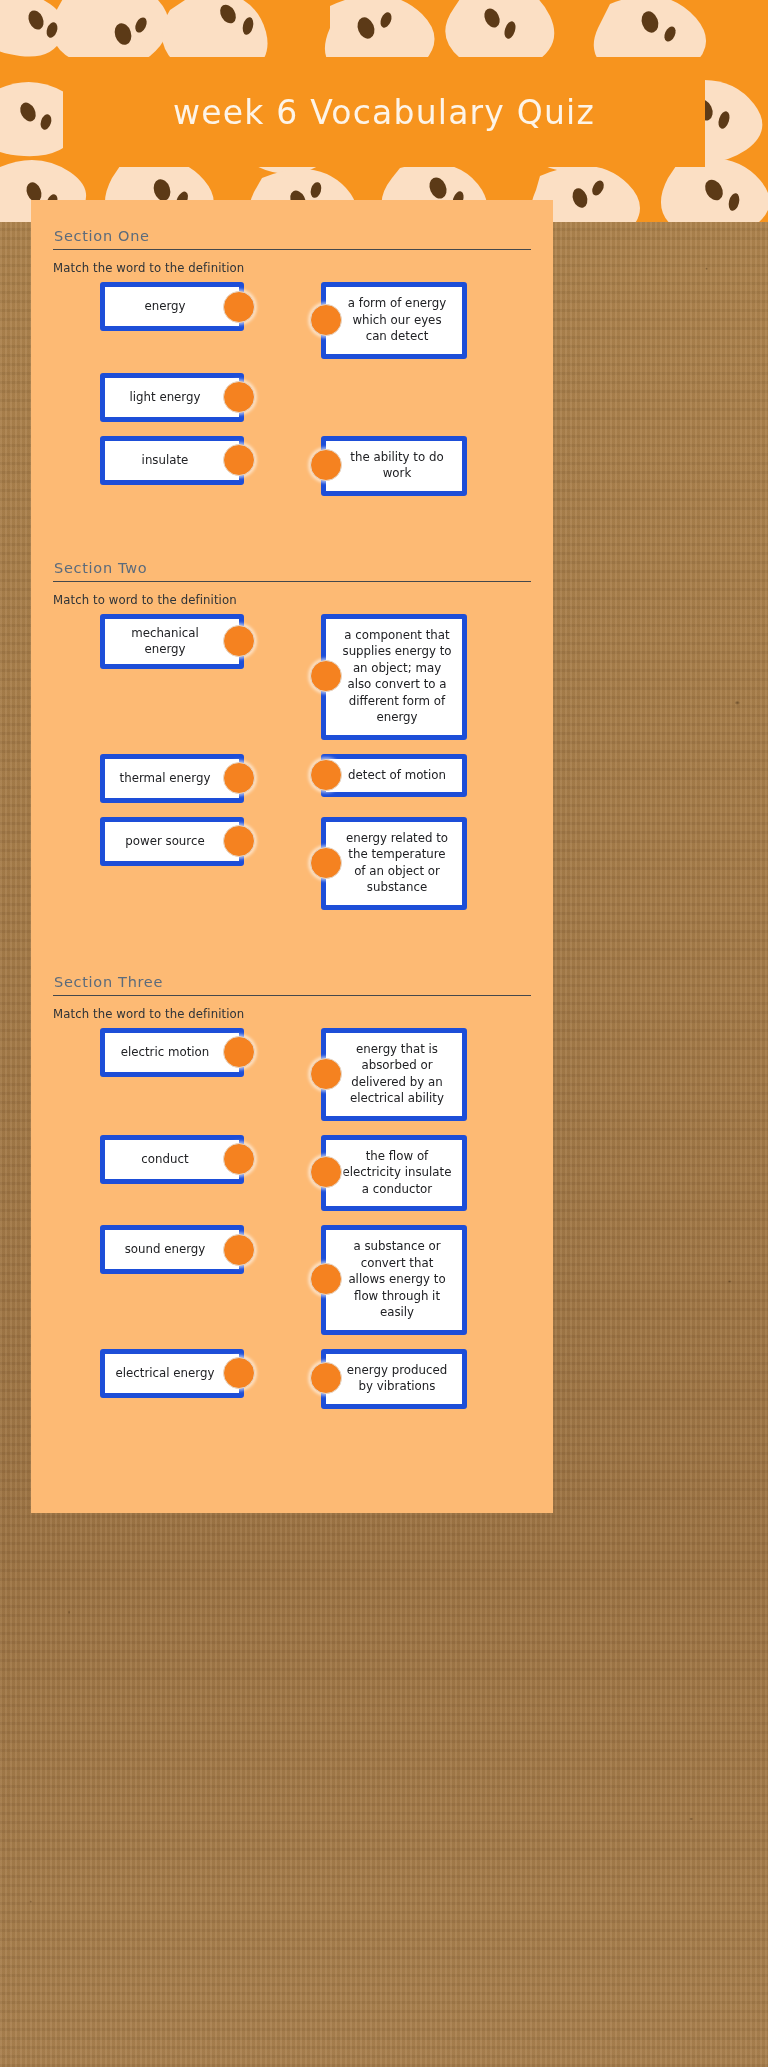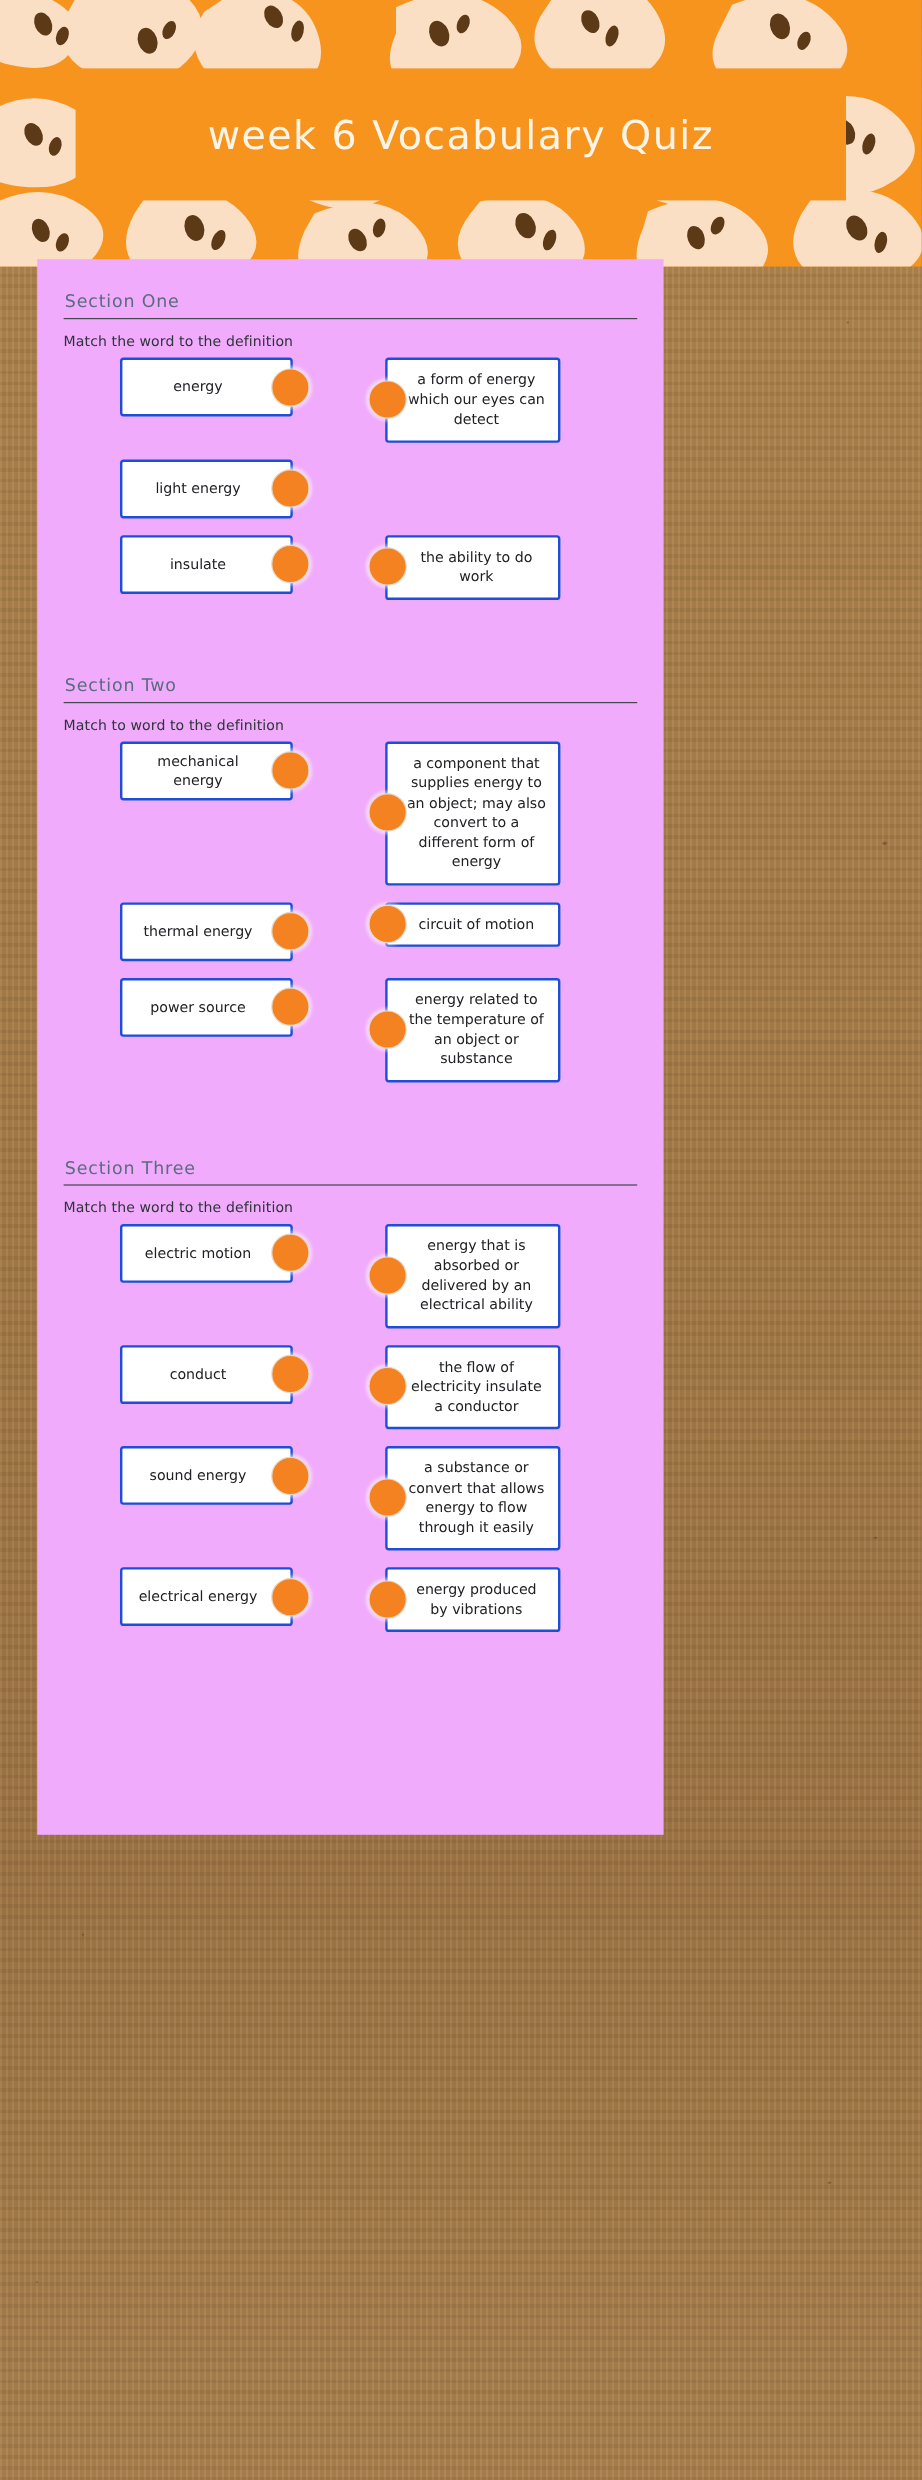--- a/index.html
+++ b/index.html
@@ -54,24 +54,24 @@
     color: #fdf4e8;
     text-align: left;
     letter-spacing: 1.2px;
     font-weight: 400;
     padding: 0 40px;
   }
 
   
   #sheet {
     position: absolute;
-    left: 31px; top: 216px;
+    left: 31px; top: 200px;
     width: 522px;
     height: 1313px;
-    background: #f0abfc;
+    background: #fdba74;
     z-index: 3;
   }
   #sheet-inner { padding: 18px 22px 0 22px; }
 
   .section { margin-bottom: 8px; }
 
   .section-title {
     font-family: "DejaVu Sans", "Liberation Sans", sans-serif;
     font-size: 14.5px;
     color: #5b6b7c;
@@ -95,21 +95,21 @@
     display: flex;
     align-items: flex-start;
     margin-bottom: 14px;
   }
   .col-left  { width: 238px; display: flex; justify-content: center; position: relative; }
   .col-gap   { width: 30px; }
   .col-right { flex: 1; display: flex; justify-content: flex-start; position: relative; }
 
   .card {
     background: #ffffff;
-    border: 2px solid #1d4ed8;
+    border: 5px solid #1d4ed8;
     border-radius: 3px;
     font-size: 11.8px;
     line-height: 16.5px;
     color: #202124;
     text-align: center;
     display: flex;
     align-items: center;
     justify-content: center;
     position: relative;
   }
@@ -282,21 +282,21 @@
           <div class="match-row">
             <div class="col-left">
               <div class="card word-card">
                 <span>thermal energy</span>
                 <span class="dot dot-left"></span>
               </div>
             </div>
             <div class="col-gap"></div>
             <div class="col-right">
               <div class="card def-card">
-                <span>circuit of motion</span>
+                <span>detect of motion</span>
                 <span class="dot dot-right"></span>
               </div>
             </div>
           </div>
           <div class="match-row">
             <div class="col-left">
               <div class="card word-card">
                 <span>power source</span>
                 <span class="dot dot-left"></span>
               </div>

